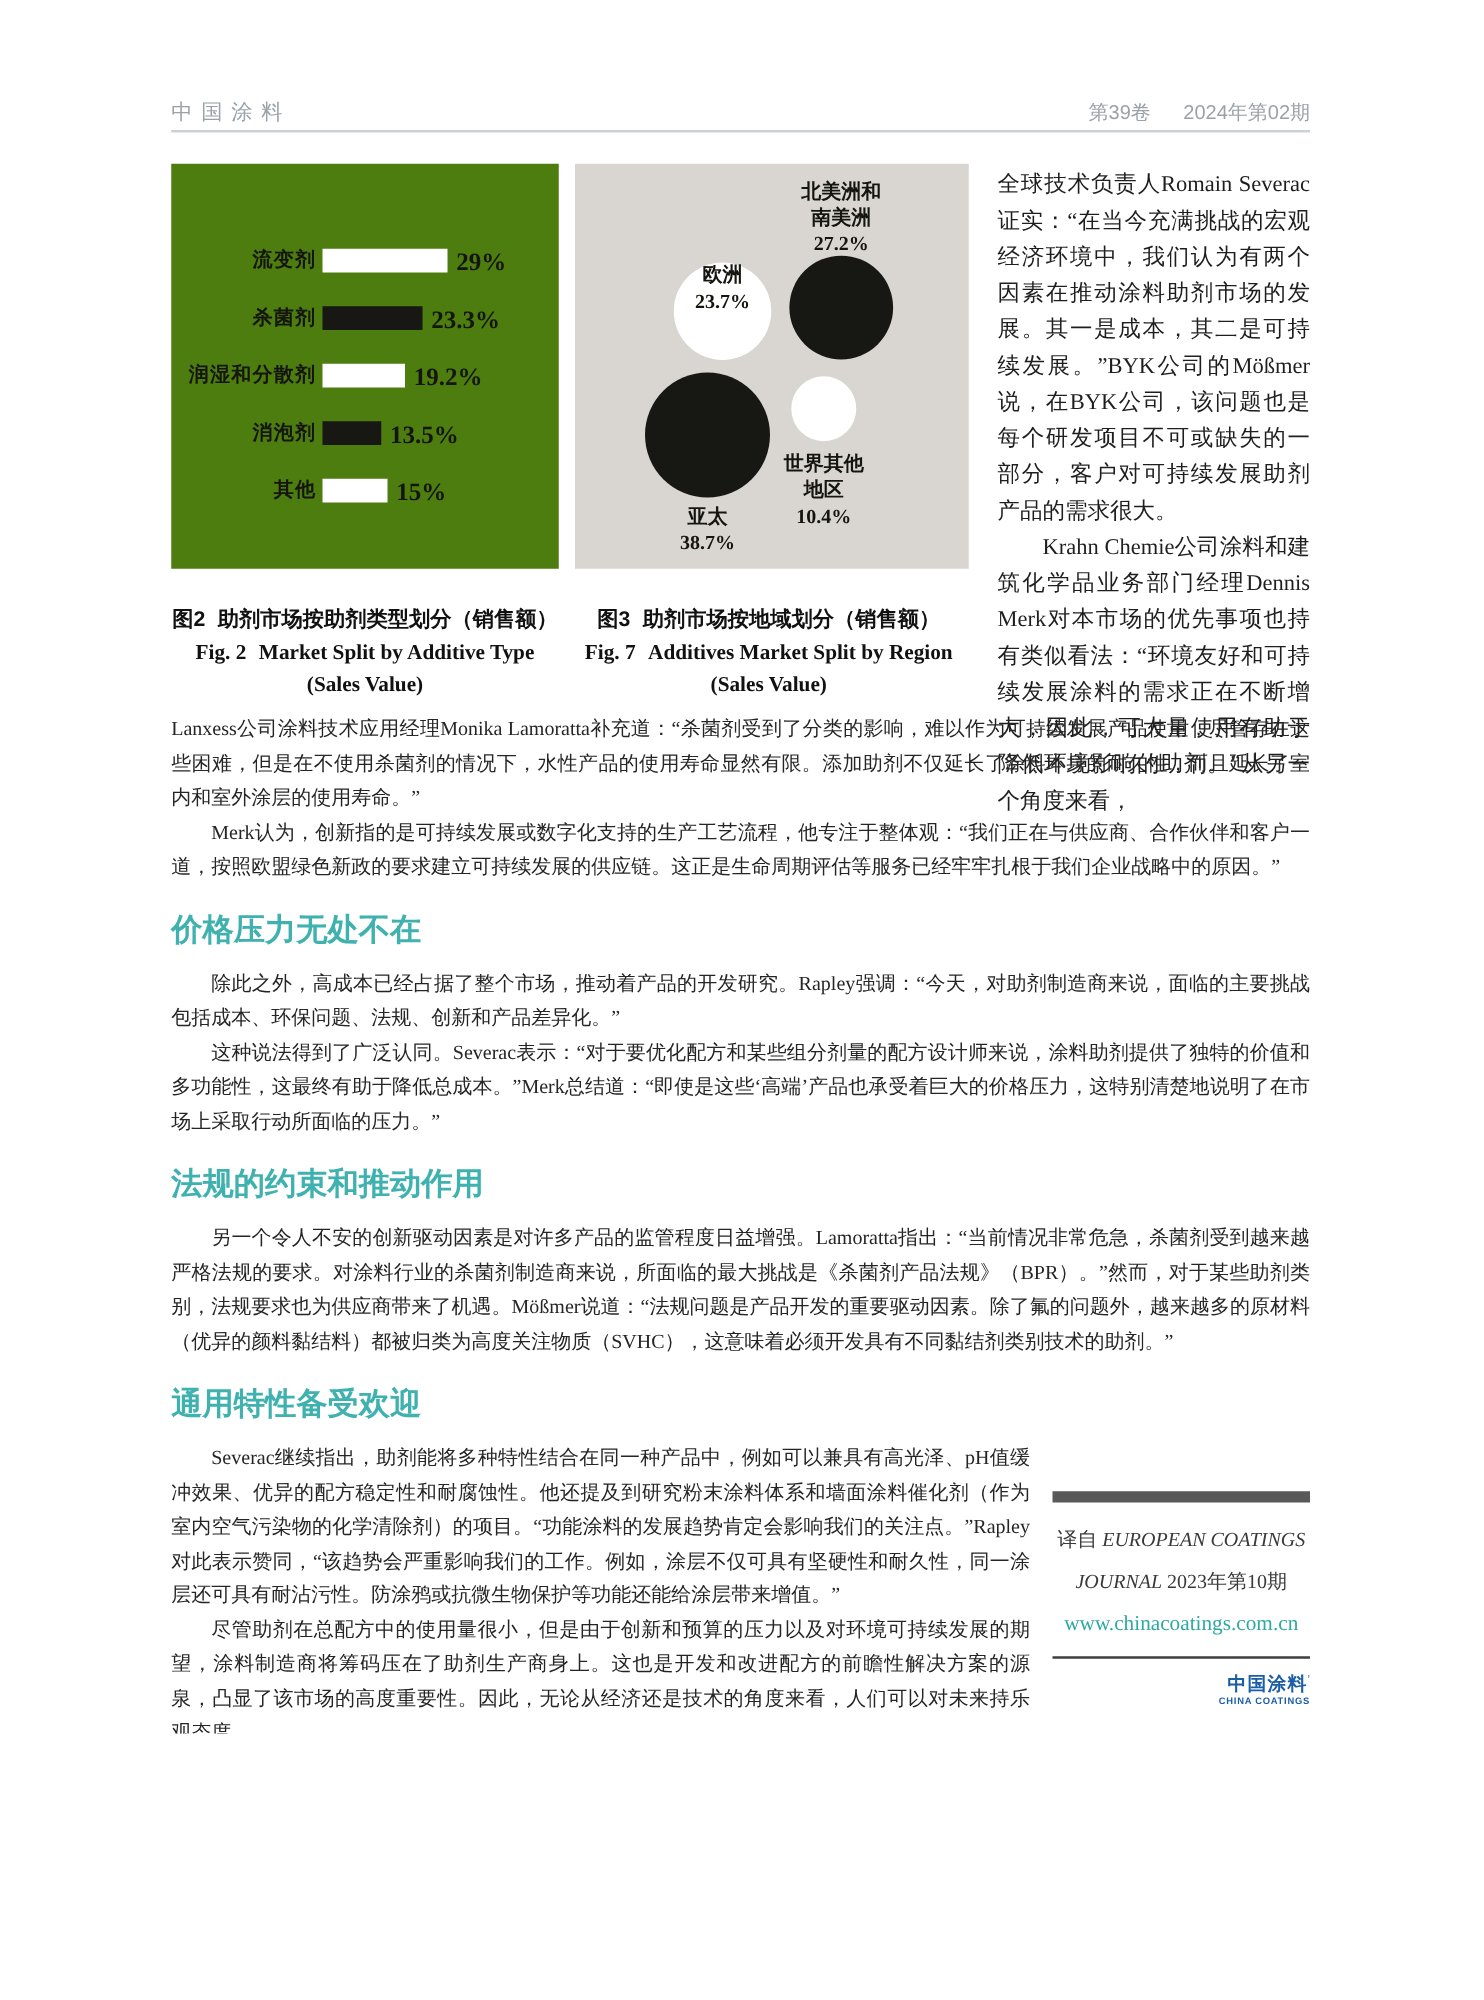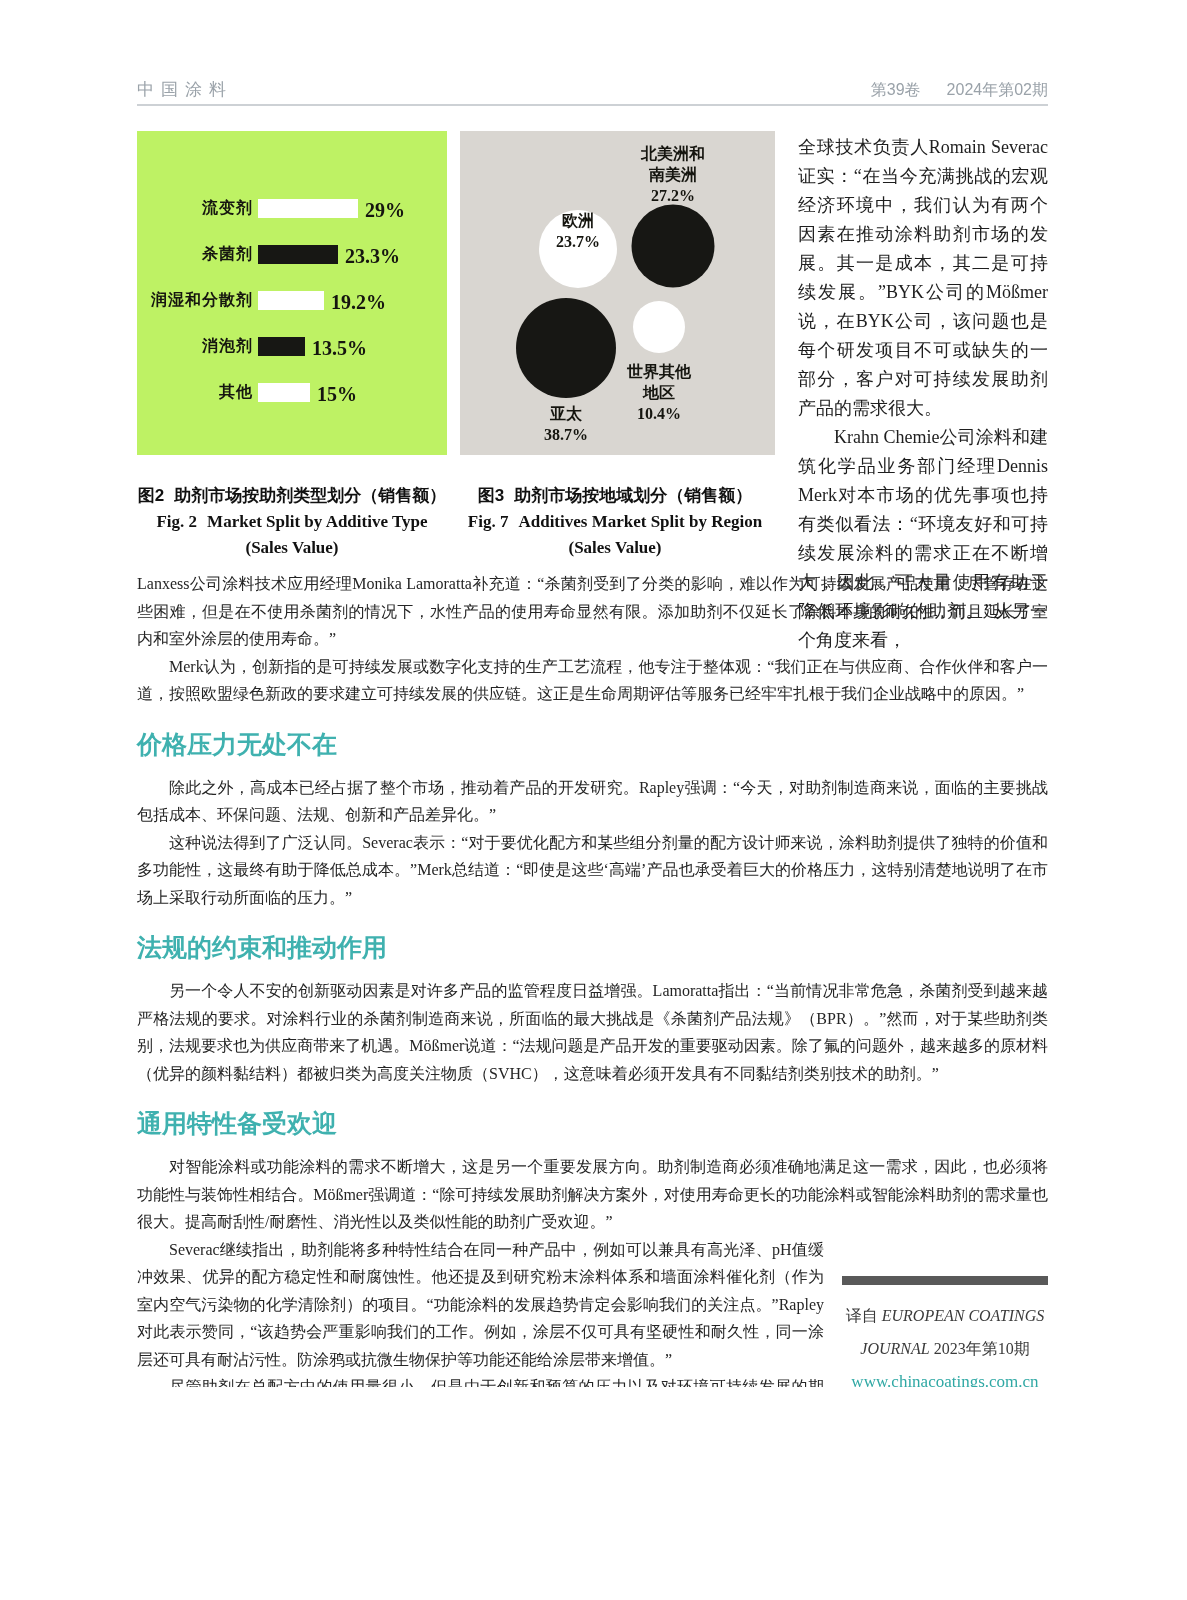--- a/index.html
+++ b/index.html
@@ -88,21 +88,21 @@
 <div class="page">
 
   <div class="header">
     <span class="journal-name">中国涂料</span>
     <span class="issue-info">
       <span class="vol">第39卷</span><span>2024年第02期</span>
     </span>
   </div>
   <div class="header-rule"></div>
 
-  <div class="chart-box chart1 bar-chart" style="background: #bef264;">
+  <div class="chart-box chart1 bar-chart" style="background: #4d7c0f;">
     <div class="bar-row">
       <span class="bar-cat">流变剂</span>
       <span class="bar" style="width: 100px; background: rgb(255, 255, 255);"></span>
       <span class="bar-val">29%</span>
     </div>
     <div class="bar-row">
       <span class="bar-cat">杀菌剂</span>
       <span class="bar" style="width: 80px; background: rgb(23, 23, 20);"></span>
       <span class="bar-val">23.3%</span>
     </div>
@@ -170,21 +170,20 @@
     <p>Merk认为，创新指的是可持续发展或数字化支持的生产工艺流程，他专注于整体观：“我们正在与供应商、合作伙伴和客户一道，按照欧盟绿色新政的要求建立可持续发展的供应链。这正是生命周期评估等服务已经牢牢扎根于我们企业战略中的原因。”</p>
 
     <h2>价格压力无处不在</h2>
     <p>除此之外，高成本已经占据了整个市场，推动着产品的开发研究。Rapley强调：“今天，对助剂制造商来说，面临的主要挑战包括成本、环保问题、法规、创新和产品差异化。”</p>
     <p>这种说法得到了广泛认同。Severac表示：“对于要优化配方和某些组分剂量的配方设计师来说，涂料助剂提供了独特的价值和多功能性，这最终有助于降低总成本。”Merk总结道：“即使是这些‘高端’产品也承受着巨大的价格压力，这特别清楚地说明了在市场上采取行动所面临的压力。”</p>
 
     <h2>法规的约束和推动作用</h2>
     <p>另一个令人不安的创新驱动因素是对许多产品的监管程度日益增强。Lamoratta指出：“当前情况非常危急，杀菌剂受到越来越严格法规的要求。对涂料行业的杀菌剂制造商来说，所面临的最大挑战是《杀菌剂产品法规》（BPR）。”然而，对于某些助剂类别，法规要求也为供应商带来了机遇。Mößmer说道：“法规问题是产品开发的重要驱动因素。除了氟的问题外，越来越多的原材料（优异的颜料黏结料）都被归类为高度关注物质（SVHC），这意味着必须开发具有不同黏结剂类别技术的助剂。”</p>
 
     <h2>通用特性备受欢迎</h2>
-    <p>对智能涂料或功能涂料的需求不断增大，这是另一个重要发展方向。助剂制造商必须准确地满足这一需求，因此，也必须将功能性与装饰性相结合。Mößmer强调道：“除可持续发展助剂解决方案外，对使用寿命更长的功能涂料或智能涂料助剂的需求量也很大。提高耐刮性/耐磨性、消光性以及类似性能的助剂广受欢迎。”</p>
 
     <aside class="source-box">
       <div class="source-topbar"></div>
       <div class="source-line">
         <span>译自</span>
         <span class="it">EUROPEAN COATINGS</span>
       </div>
       <div class="source-line">
         <span class="it">JOURNAL</span>
         <span>2023年第10期</span>

